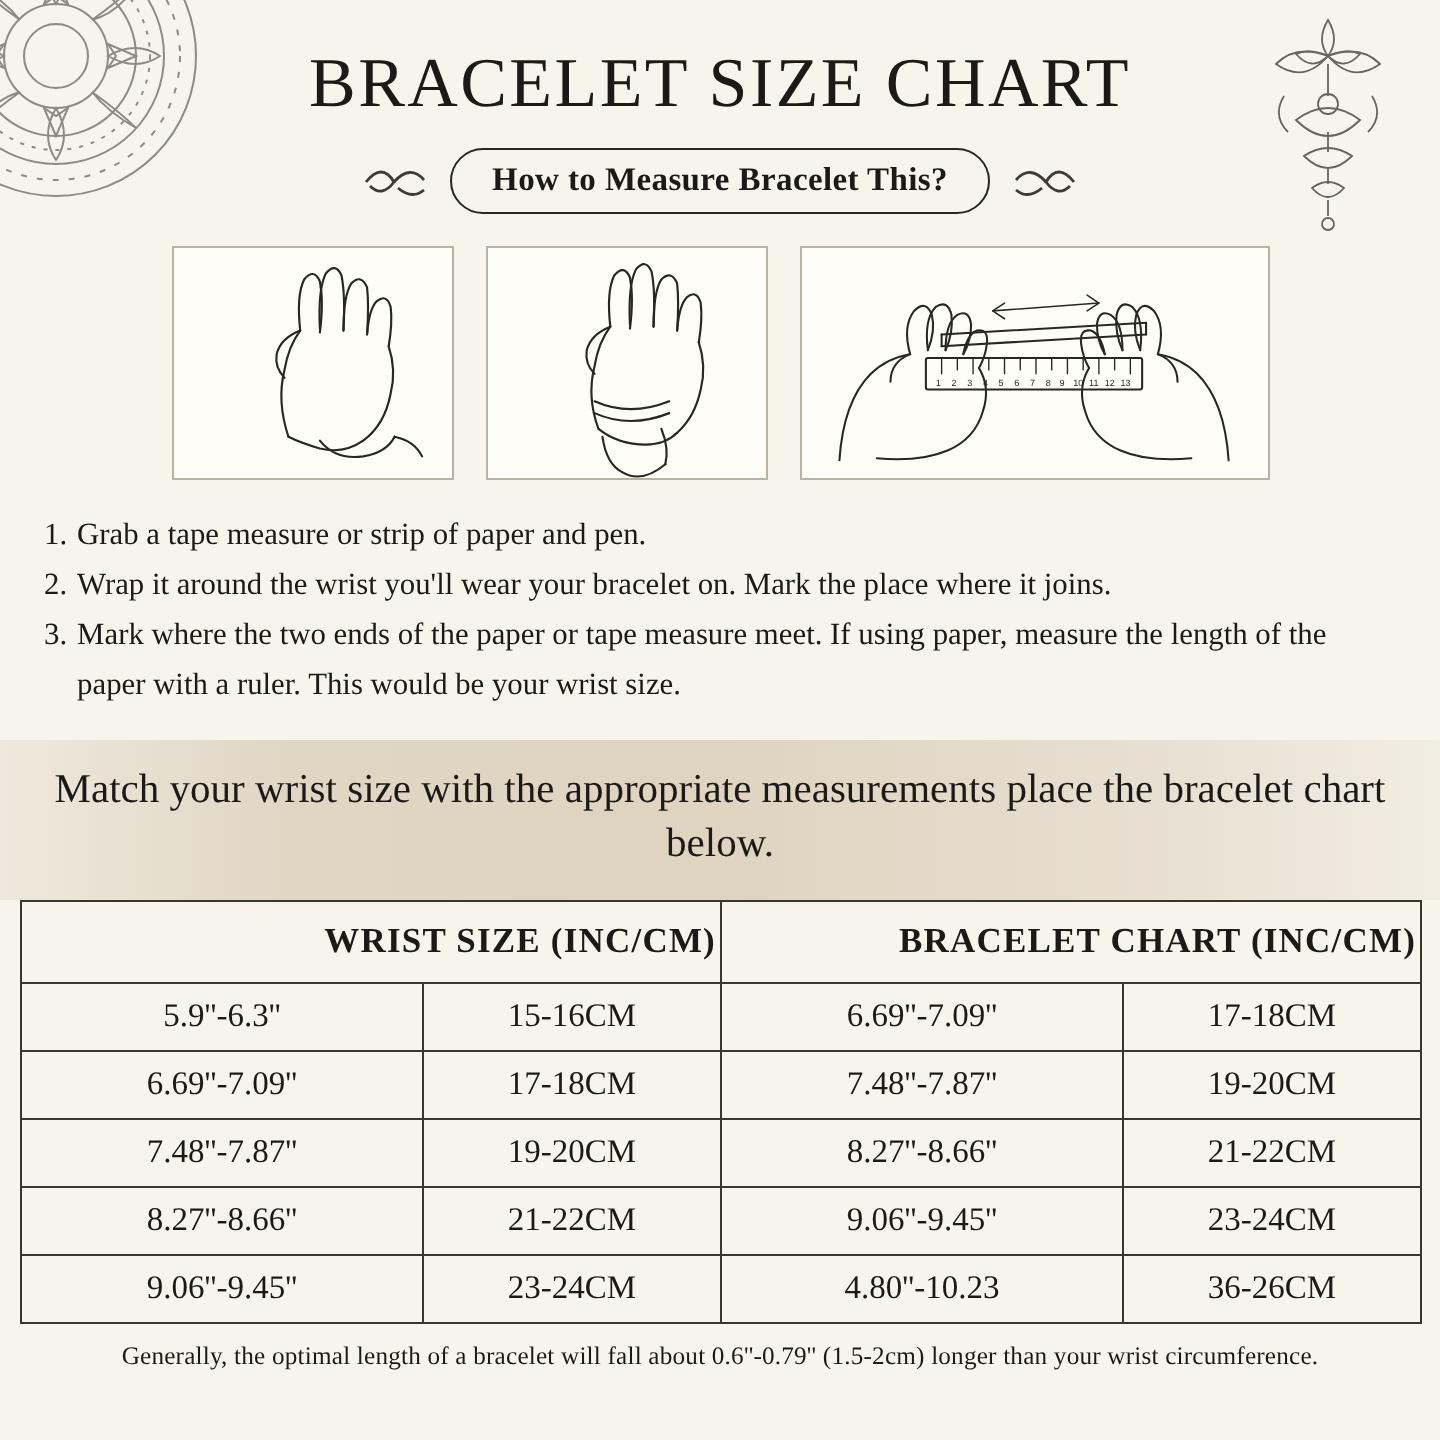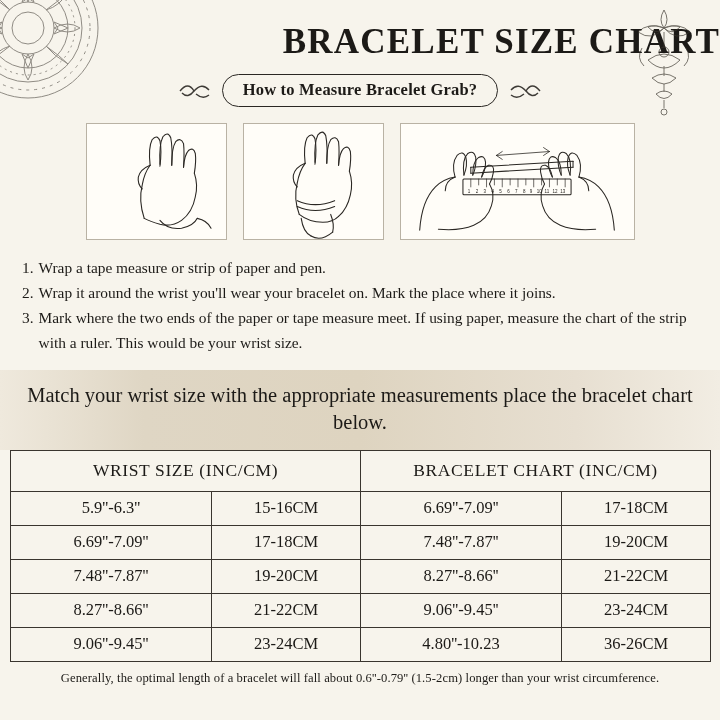--- a/index.html
+++ b/index.html
@@ -31,24 +31,24 @@
     top: 4px;
     right: 10px;
     width: 92px;
     height: 120px;
     opacity: 0.75;
     pointer-events: none;
   }
 
   
   .title {
-    text-align: right;
+    text-align: center;
     font-size: 35px;
     letter-spacing: 1.2px;
-    font-weight: bold;
+    font-weight: normal;
     margin: 22px 0 0 0;
     padding: 0;
     font-family: "Liberation Serif", serif;
   }
 
   
   .subtitle-row {
     display: flex;
     align-items: center;
     justify-content: center;
@@ -123,21 +123,22 @@
   th, td {
     border: 1px solid #3a352e;
     text-align: center;
     padding: 6px 2px 7px 2px;
     font-family: "Liberation Serif", serif;
   }
   thead th {
     font-size: 17.5px;
     letter-spacing: 0.6px;
     padding: 9px 2px 10px 2px;
-    font-weight: normal;
+    font-weight: bold;
+    text-align: right;
   }
   td { font-size: 16.5px; }
   col.c1 { width: 201px; }
   col.c2 { width: 149px; }
   col.c3 { width: 201px; }
   col.c4 { width: 149px; }
 
   .footnote {
     text-align: center;
     font-size: 12.6px;
@@ -203,21 +204,21 @@
 <h1 class="title">BRACELET SIZE CHART</h1>
 
 <div class="subtitle-row">
   <svg class="flourish" viewBox="0 0 34 22">
     <g stroke="#2a2723" stroke-width="1.4" fill="none">
       <path d="M2 11 q8 -10 14 0 q-6 8 -12 2"></path>
       <path d="M16 11 q8 -9 15 -1"></path>
       <path d="M18 14 q7 6 13 1"></path>
     </g>
   </svg>
-  <div class="pill">How to Measure Bracelet Grab?</div>
+  <div class="pill">How to Measure Bracelet This?</div>
   <svg class="flourish" viewBox="0 0 34 22">
     <g stroke="#2a2723" stroke-width="1.4" fill="none" transform="translate(34,0) scale(-1,1)">
       <path d="M2 11 q8 -10 14 0 q-6 8 -12 2"></path>
       <path d="M16 11 q8 -9 15 -1"></path>
       <path d="M18 14 q7 6 13 1"></path>
     </g>
   </svg>
 </div>
 
 <div class="illus-row">
@@ -320,29 +321,29 @@
         <text x="161" y="70">13</text>
       </g>
     </svg>
   </div>
 
 </div>
 
 <div class="steps">
   <div class="step">
     <span class="step-num">1.</span>
-    <span class="step-text">Wrap a tape measure or strip of paper and pen.</span>
+    <span class="step-text">Grab a tape measure or strip of paper and pen.</span>
   </div>
   <div class="step">
     <span class="step-num">2.</span>
     <span class="step-text">Wrap it around the wrist you'll wear your bracelet on. Mark the place where it joins.</span>
   </div>
   <div class="step">
     <span class="step-num">3.</span>
-    <span class="step-text">Mark where the two ends of the paper or tape measure meet. If using paper, measure the chart of the strip with a ruler. This would be your wrist size.</span>
+    <span class="step-text">Mark where the two ends of the paper or tape measure meet. If using paper, measure the length of the paper with a ruler. This would be your wrist size.</span>
   </div>
 </div>
 
 <div class="banner">Match your wrist size with the appropriate measurements place the bracelet chart below.</div>
 
 <div class="table-wrap">
   <table>
     <colgroup>
       <col class="c1">
         <col class="c2">

